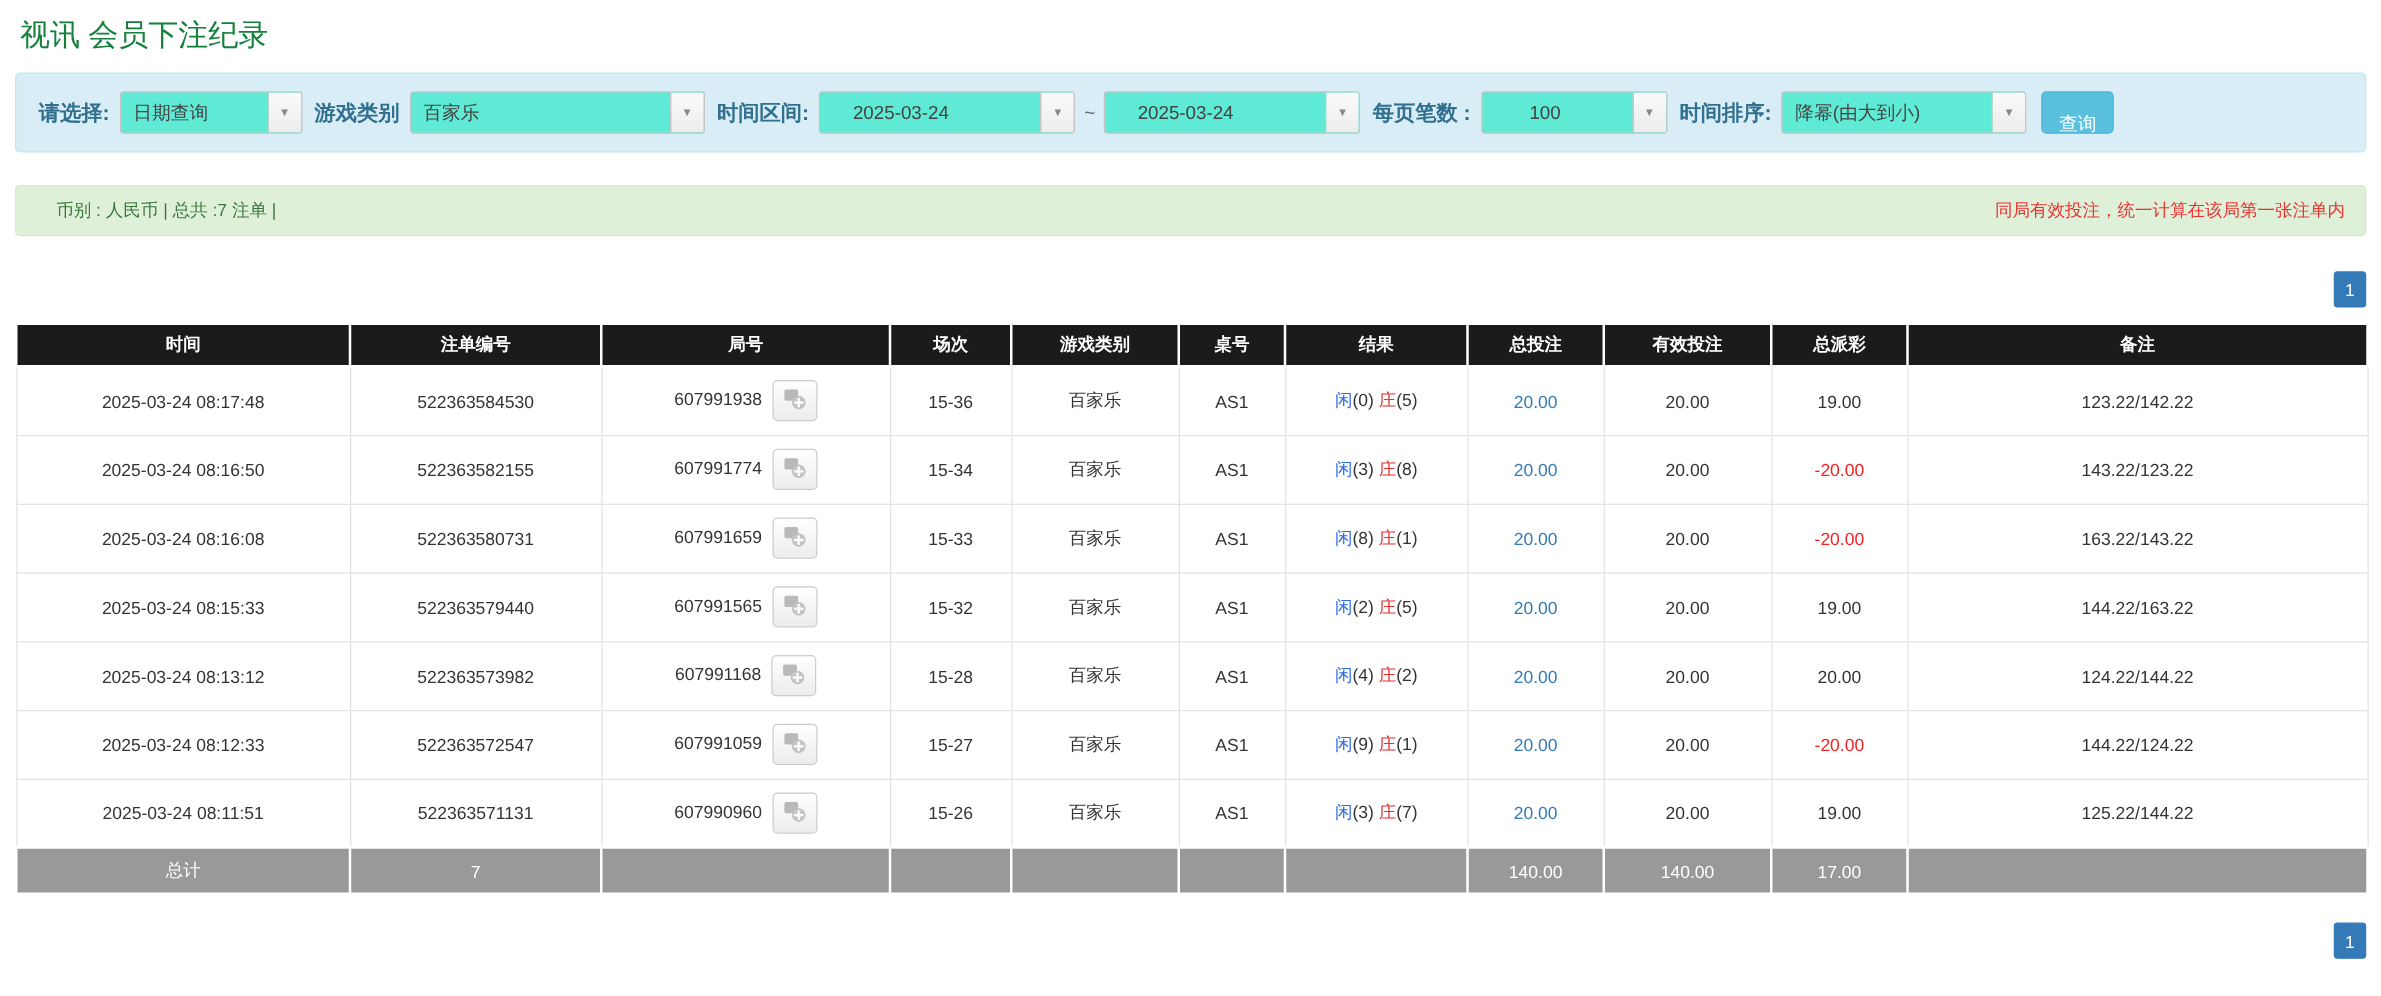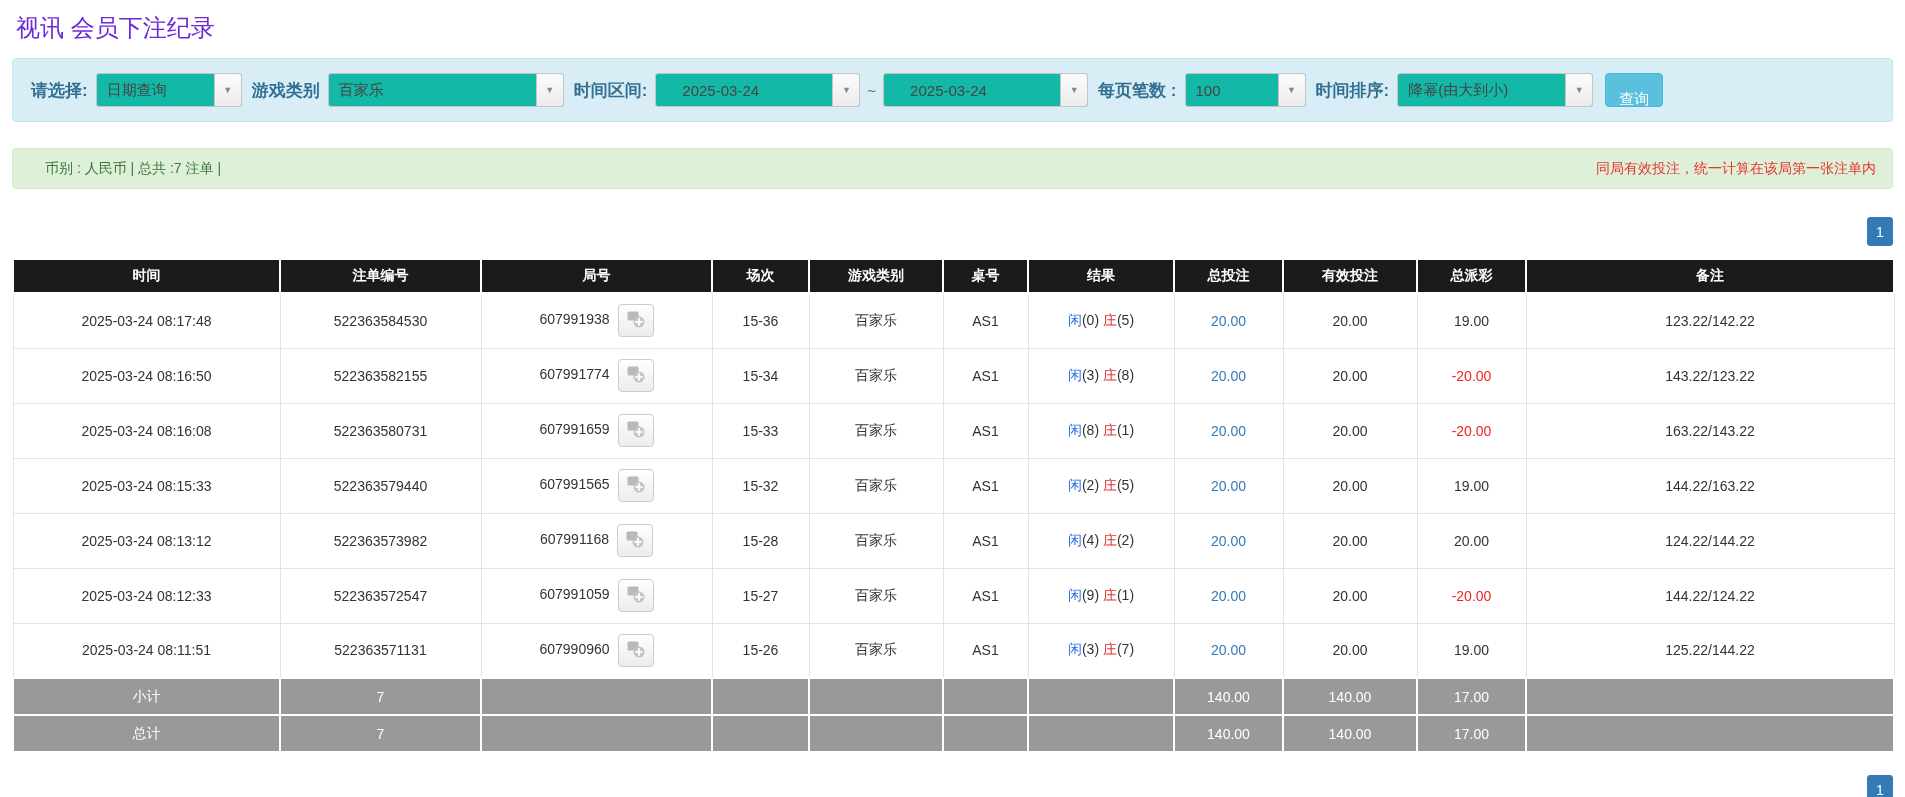--- a/index.html
+++ b/index.html
@@ -7,46 +7,46 @@
     --summary-bg:#dff0d8; --summary-border:#d6e9c6; --summary-text:#3c763d; --note-red:#e83333;
     --header-bg:#1b1b1b; --subtotal-bg:#999999; --link-blue:#337ab7;
     --result-blue:#2a6ce0; --result-red:#e03131; --neg-red:#f22222; --btn-cyan:#5bc0de;
   }
   *{box-sizing:border-box;}
   html,body{margin:0;padding:0;}
   body{
     width:1905px;min-height:797px;background:#fff;color:#333;
     font-family:"Liberation Sans","DejaVu Sans",sans-serif;font-size:14px;
   }
-  .page-title{font-size:24px;font-weight:500;color:#6d28d9;margin:12px 0 14px 16px;}
+  .page-title{font-size:24px;font-weight:500;color:#15803d;margin:12px 0 14px 16px;}
   
   .filter-bar{
     margin:0 12px;height:64px;background:var(--filter-bg);
     border:1px solid var(--filter-border);border-radius:4px;
     display:flex;align-items:center;padding:0 16px;white-space:nowrap;
   }
   .f-label{color:var(--filter-label);font-weight:bold;font-size:17px;margin:0 8px 0 10px;}
   .f-label:first-child{margin-left:2px;}
   .combo{
-    display:inline-flex;height:34px;background:#14b8a6;border:1px solid #c5c5c5;
+    display:inline-flex;height:34px;background:#5eead4;border:1px solid #c5c5c5;
     border-radius:3px;overflow:hidden;align-items:stretch;
   }
   .combo input{
     border:0;outline:none;padding:0 10px;font-size:15px;color:#444;
     font-family:inherit;background:transparent;
   }
   .caret-btn{
     width:27px;border-left:1px solid #c5c5c5;background:linear-gradient(#fbfbfb,#ececec);
     display:flex;align-items:center;justify-content:center;cursor:pointer;
   }
   .caret{font-size:9px;color:#888;line-height:1;}
   .w-select input{width:117px;}
   .w-game input{width:207px;}
   .w-date input{width:160px;margin-left:16px;}
-  .w-pp input{width:92px;}
+  .w-pp input{width:92px;margin-left:28px;}
   .w-sort input{width:167px;}
   .tilde{color:#666;margin:0 7px;font-size:15px;}
   .query-btn{
     margin-left:12px;height:34px;padding:16px 13px;background:var(--btn-cyan);
     border:1px solid #46b8da;border-radius:4px;color:#fff;font-size:15px;
     font-family:Liberation Sans, sans-serif;cursor:pointer;text-align:center;
   }
   
   .summary-bar{
     margin:26px 12px 0;height:41px;background:var(--summary-bg);
@@ -340,43 +340,30 @@
         <td class="data-cell">15-26</td>
         <td class="data-cell">百家乐</td>
         <td class="data-cell">AS1</td>
         <td class="data-cell"><span class="res-p">闲</span><span class="res-n">(3) </span><span class="res-b">庄</span><span class="res-n">(7)</span></td>
         <td class="data-cell"><span class="amount-link">20.00</span></td>
         <td class="data-cell">20.00</td>
         <td class="data-cell"><span>19.00</span></td>
         <td class="data-cell">125.22/144.22</td>
       </tr>
       <tr class="gray-row">
-        <td>小计</td>
+        <td>总计</td>
         <td>7</td>
         <td></td>
         <td></td>
         <td></td>
         <td></td>
         <td></td>
         <td>140.00</td>
         <td>140.00</td>
         <td>17.00</td>
         <td></td>
       </tr>
-      <tr class="gray-row">
-        <td>总计</td>
-        <td>7</td>
-        <td></td>
-        <td></td>
-        <td></td>
-        <td></td>
-        <td></td>
-        <td>140.00</td>
-        <td>140.00</td>
-        <td>17.00</td>
-        <td></td>
-      </tr>
     </tbody>
 </table>
 
 <div class="pager bottom">
   <span class="page-btn">1</span>
 </div>
 
 </body></html>

